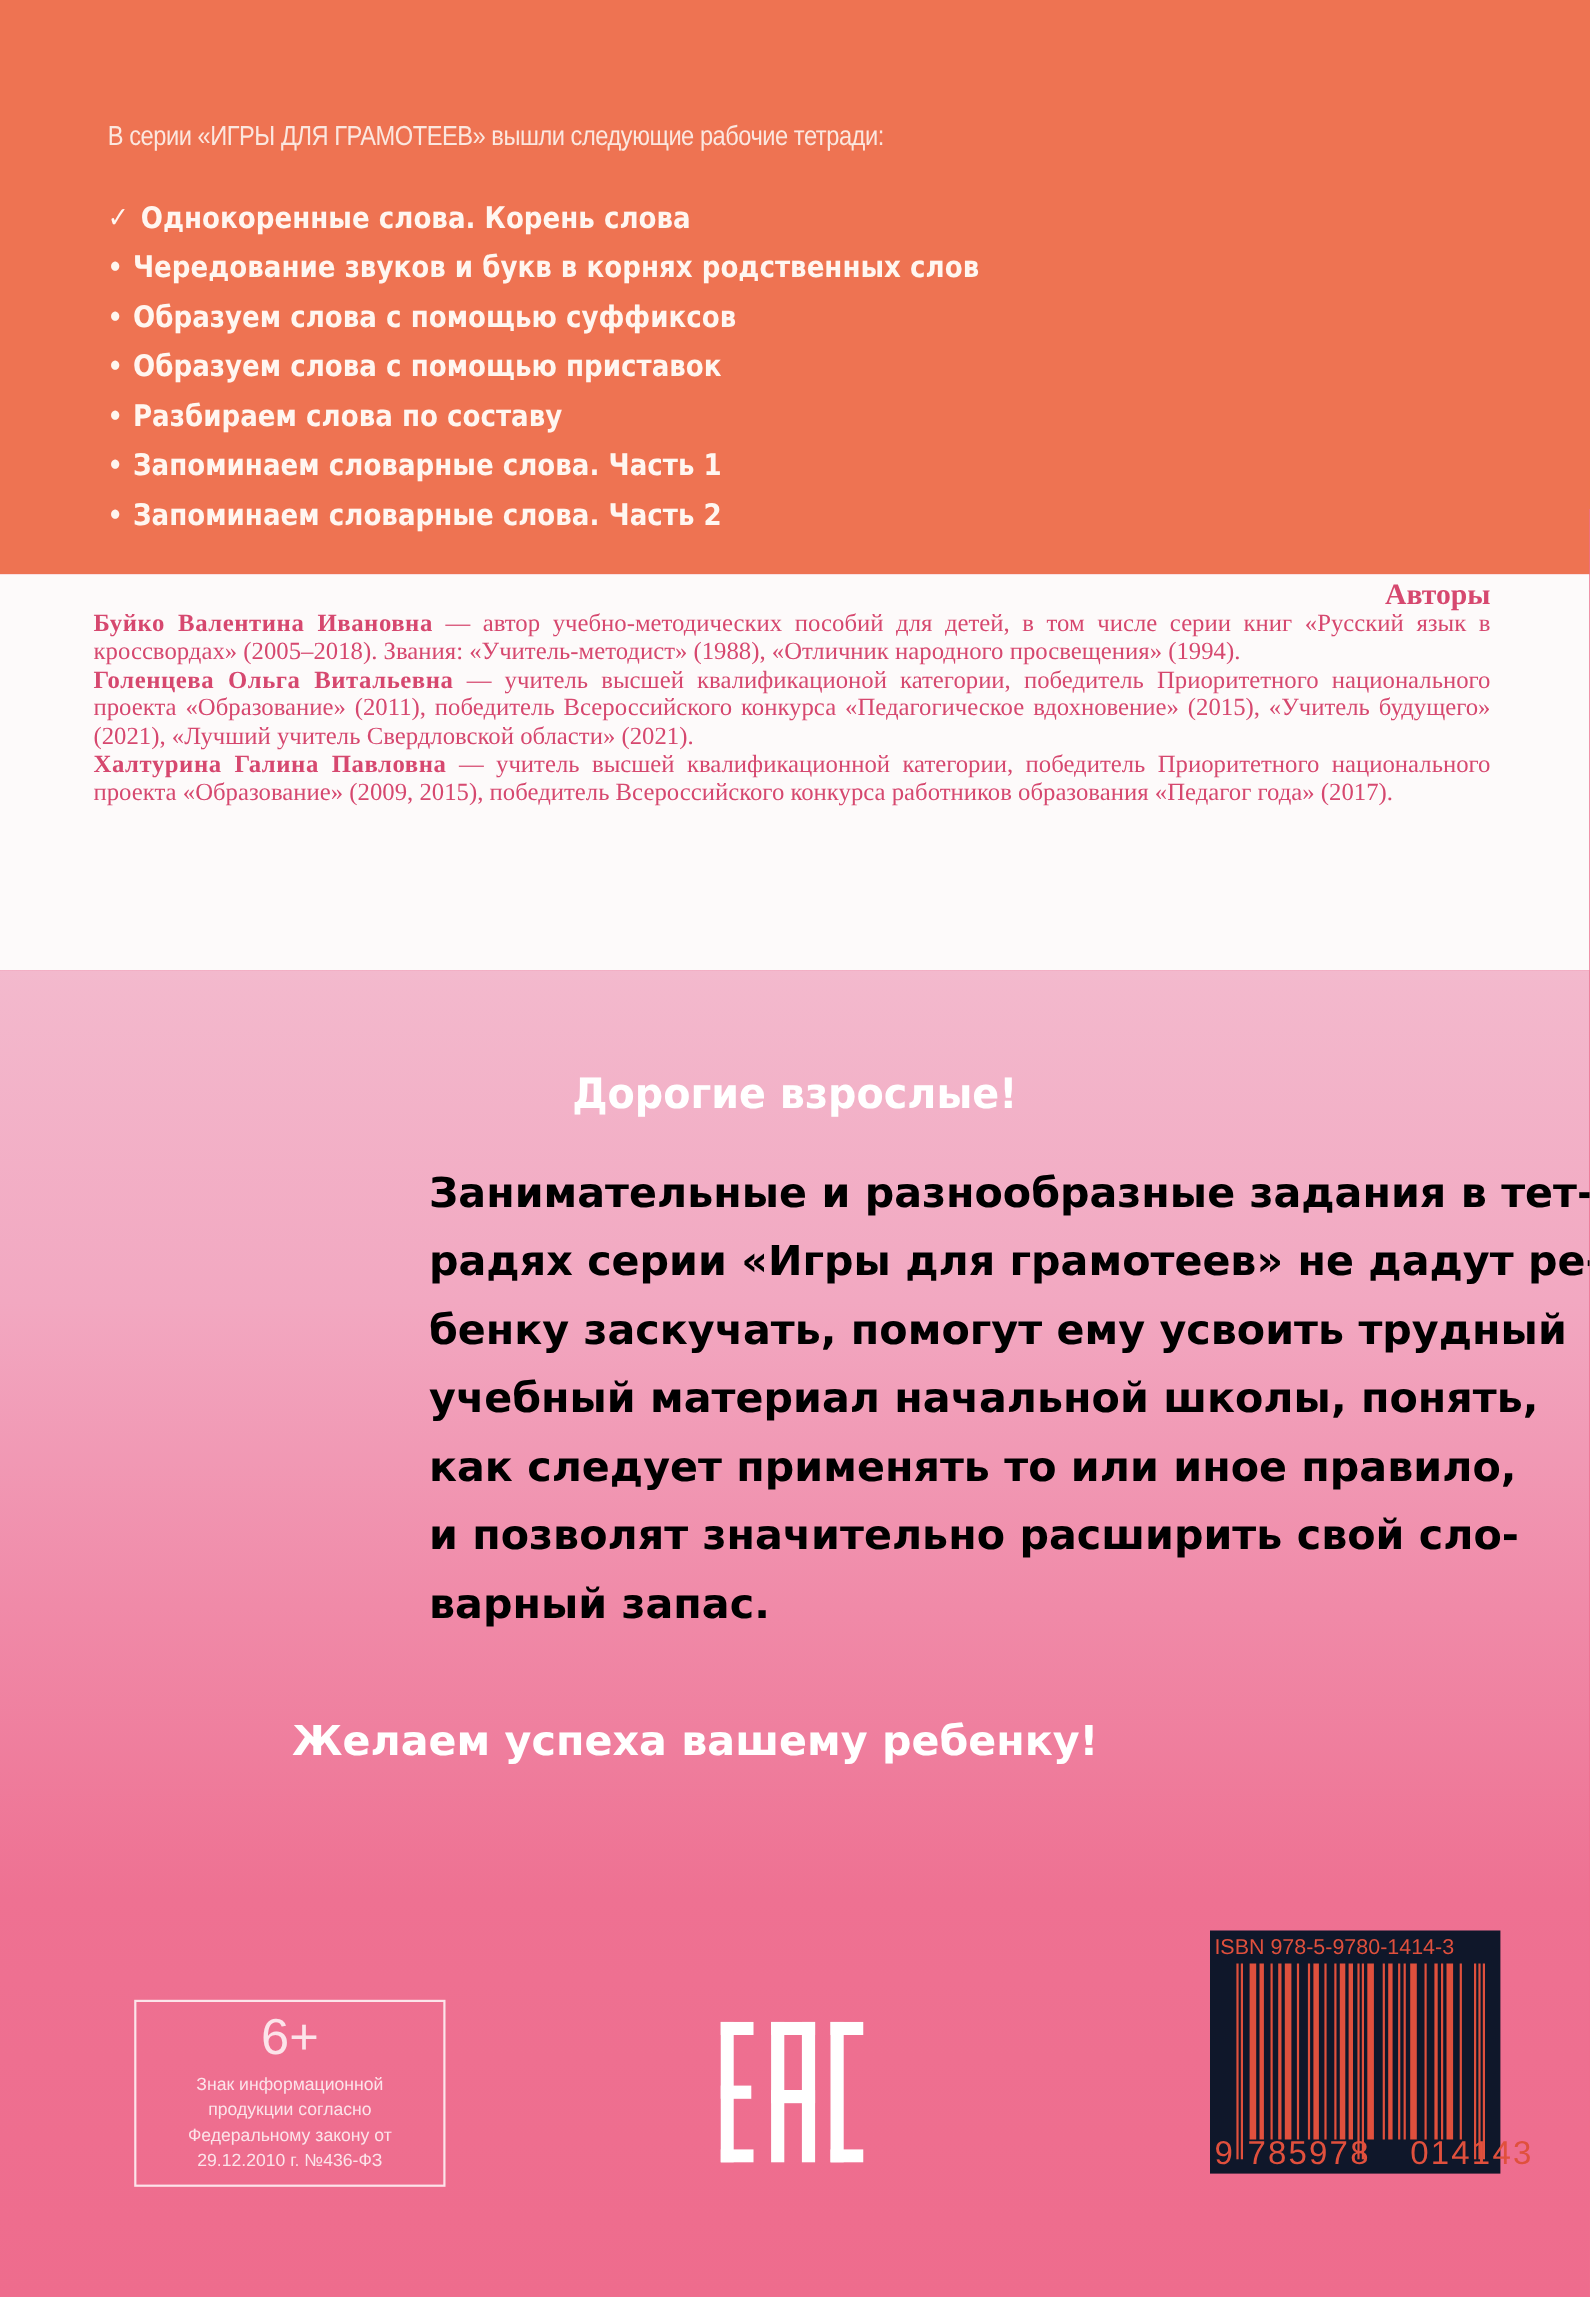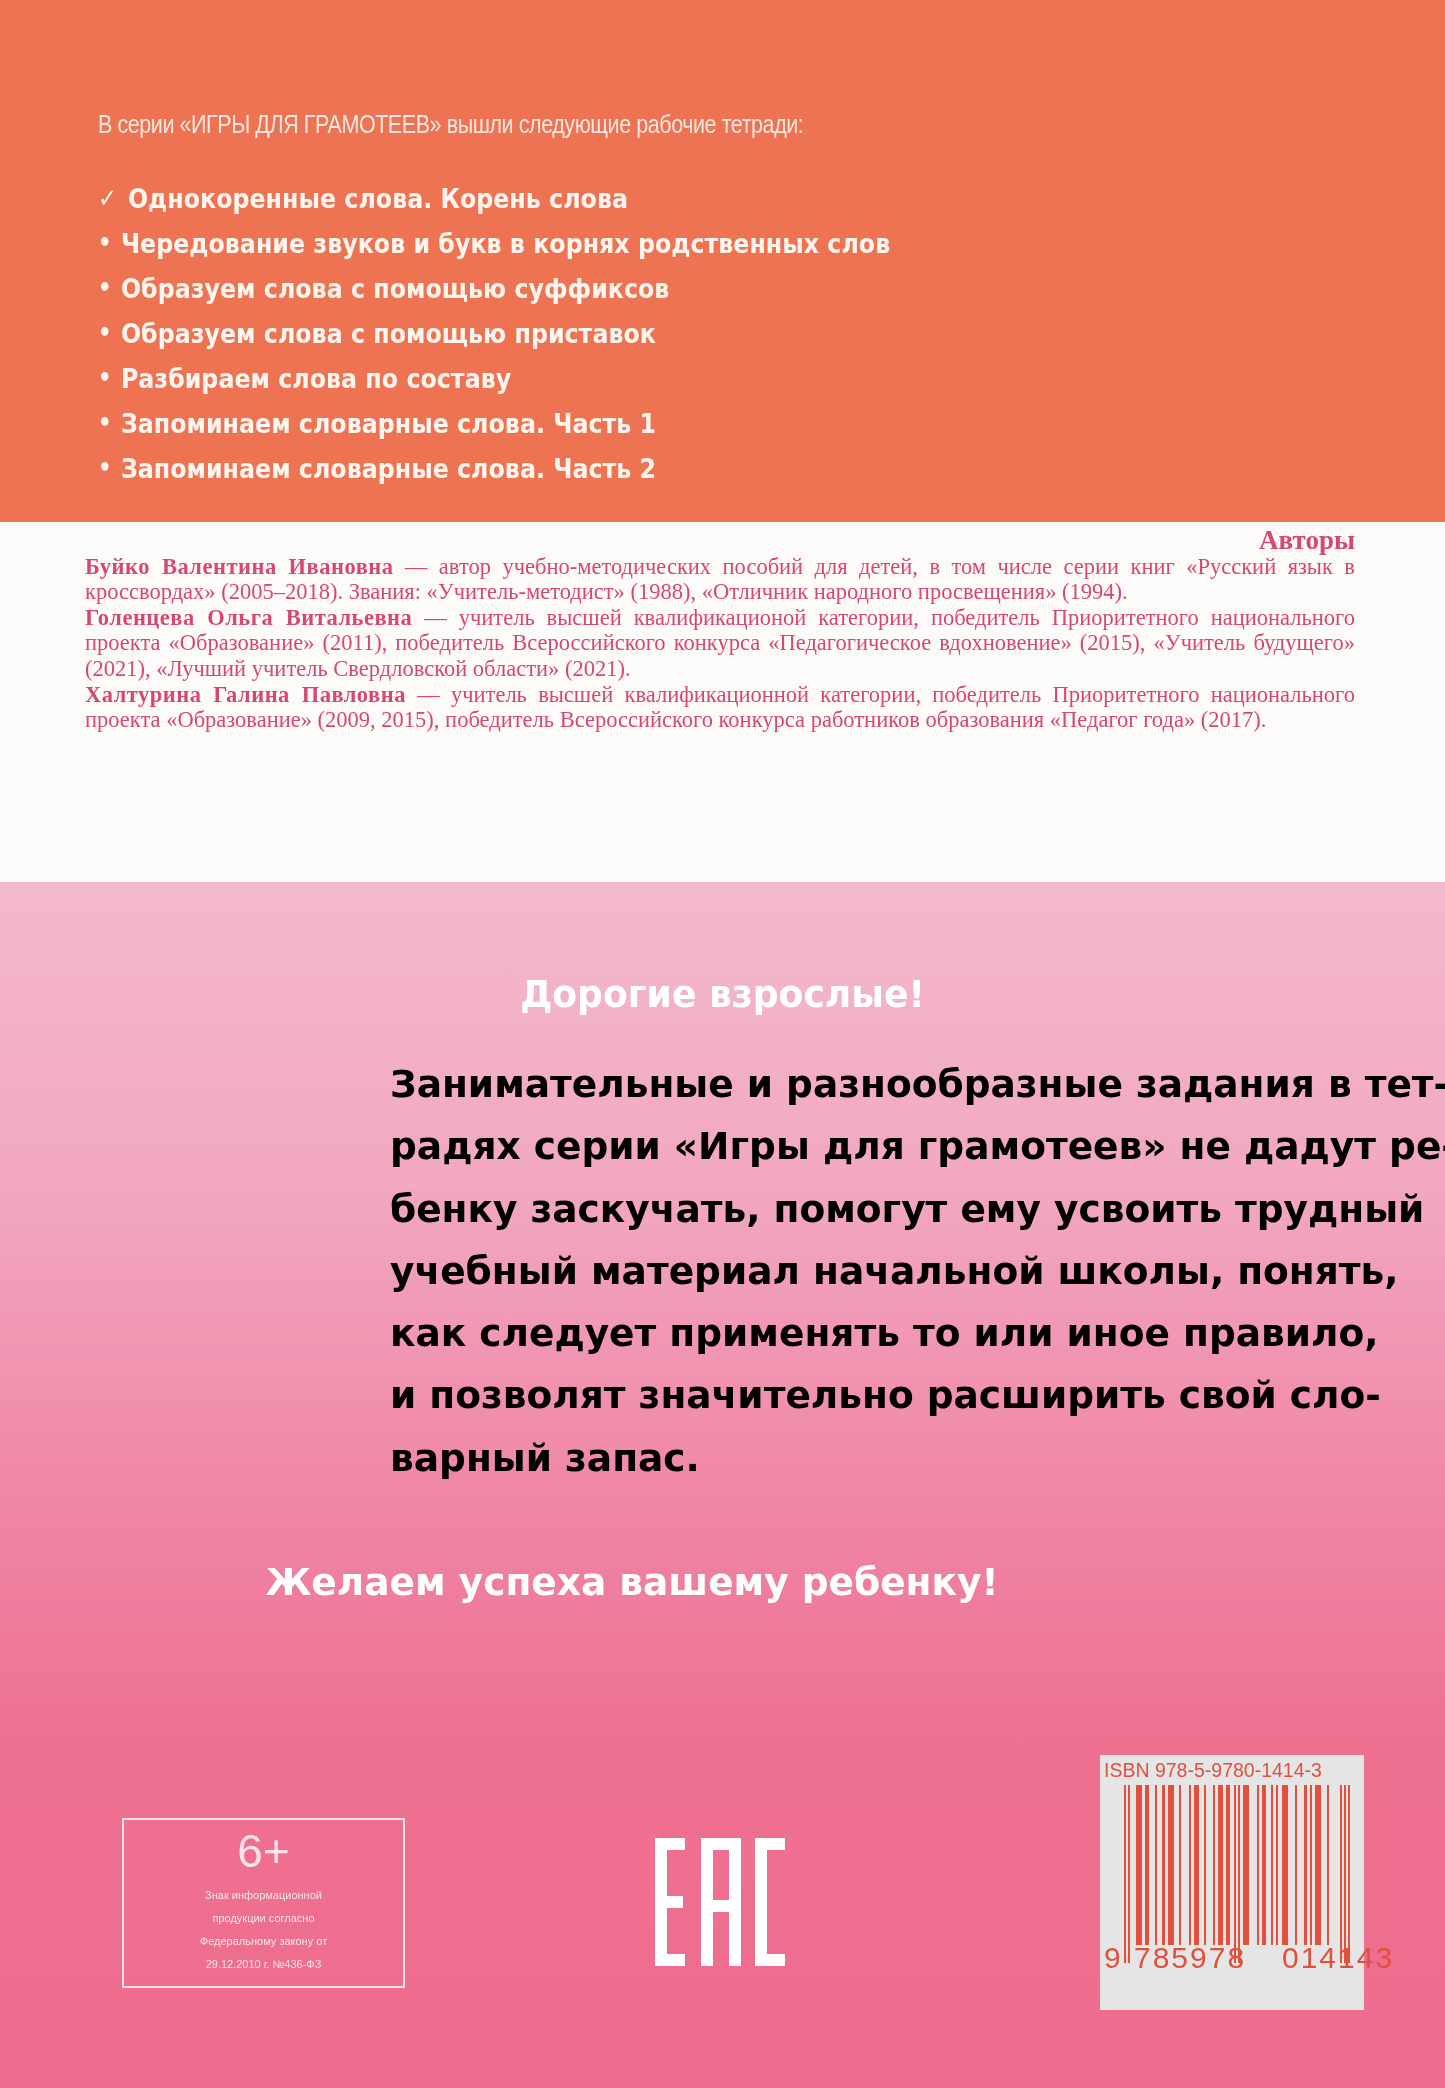--- a/index.html
+++ b/index.html
@@ -63,29 +63,29 @@
     position: absolute; left: 0; top: 1560px; width: 1264px; text-align: center;
     color: #FFFFFF; font-weight: bold; font-size: 37.5px;
   }
 
   .age-box {
     position: absolute; left: 122px; top: 1818px; width: 283px; height: 170px;
     border: 2px solid #FCE4EA; box-sizing: border-box; text-align: center;
     color: #FCE4EA; font-family: "Liberation Sans", sans-serif;
   }
   .age-rating { font-size: 46px; line-height: 50px; margin-top: 6px; font-weight: normal; }
-  .age-note { font-size: 11px; line-height: 23px; margin-top: 8px; }
+  .age-note { font-size: 16px; line-height: 23px; margin-top: 8px; }
 
   .eac-mark {
     position: absolute; left: 655px; top: 1838px; width: 130px; height: 128px;
   }
 
   .barcode-box {
-    position: absolute; left: 1100px; top: 1755px; width: 264px; height: 255px;
-    background: #e5e5e5;
+    position: absolute; left: 1100px; top: 1755px; width: 264px; height: 221px;
+    background: #0f172a;
   }
   .isbn-label {
     position: absolute; left: 4px; top: 4px; color: #E0503D;
     font-family: "Liberation Sans", sans-serif; font-size: 19.5px; white-space: nowrap;
   }
   .barcode-svg { position: absolute; left: 0; top: 0; }
   .barcode-digits {
     position: absolute; left: 0; top: 186px; width: 264px;
     color: #E0503D; font-family: "Liberation Sans", sans-serif; font-size: 30px; letter-spacing: 2px;
   }

